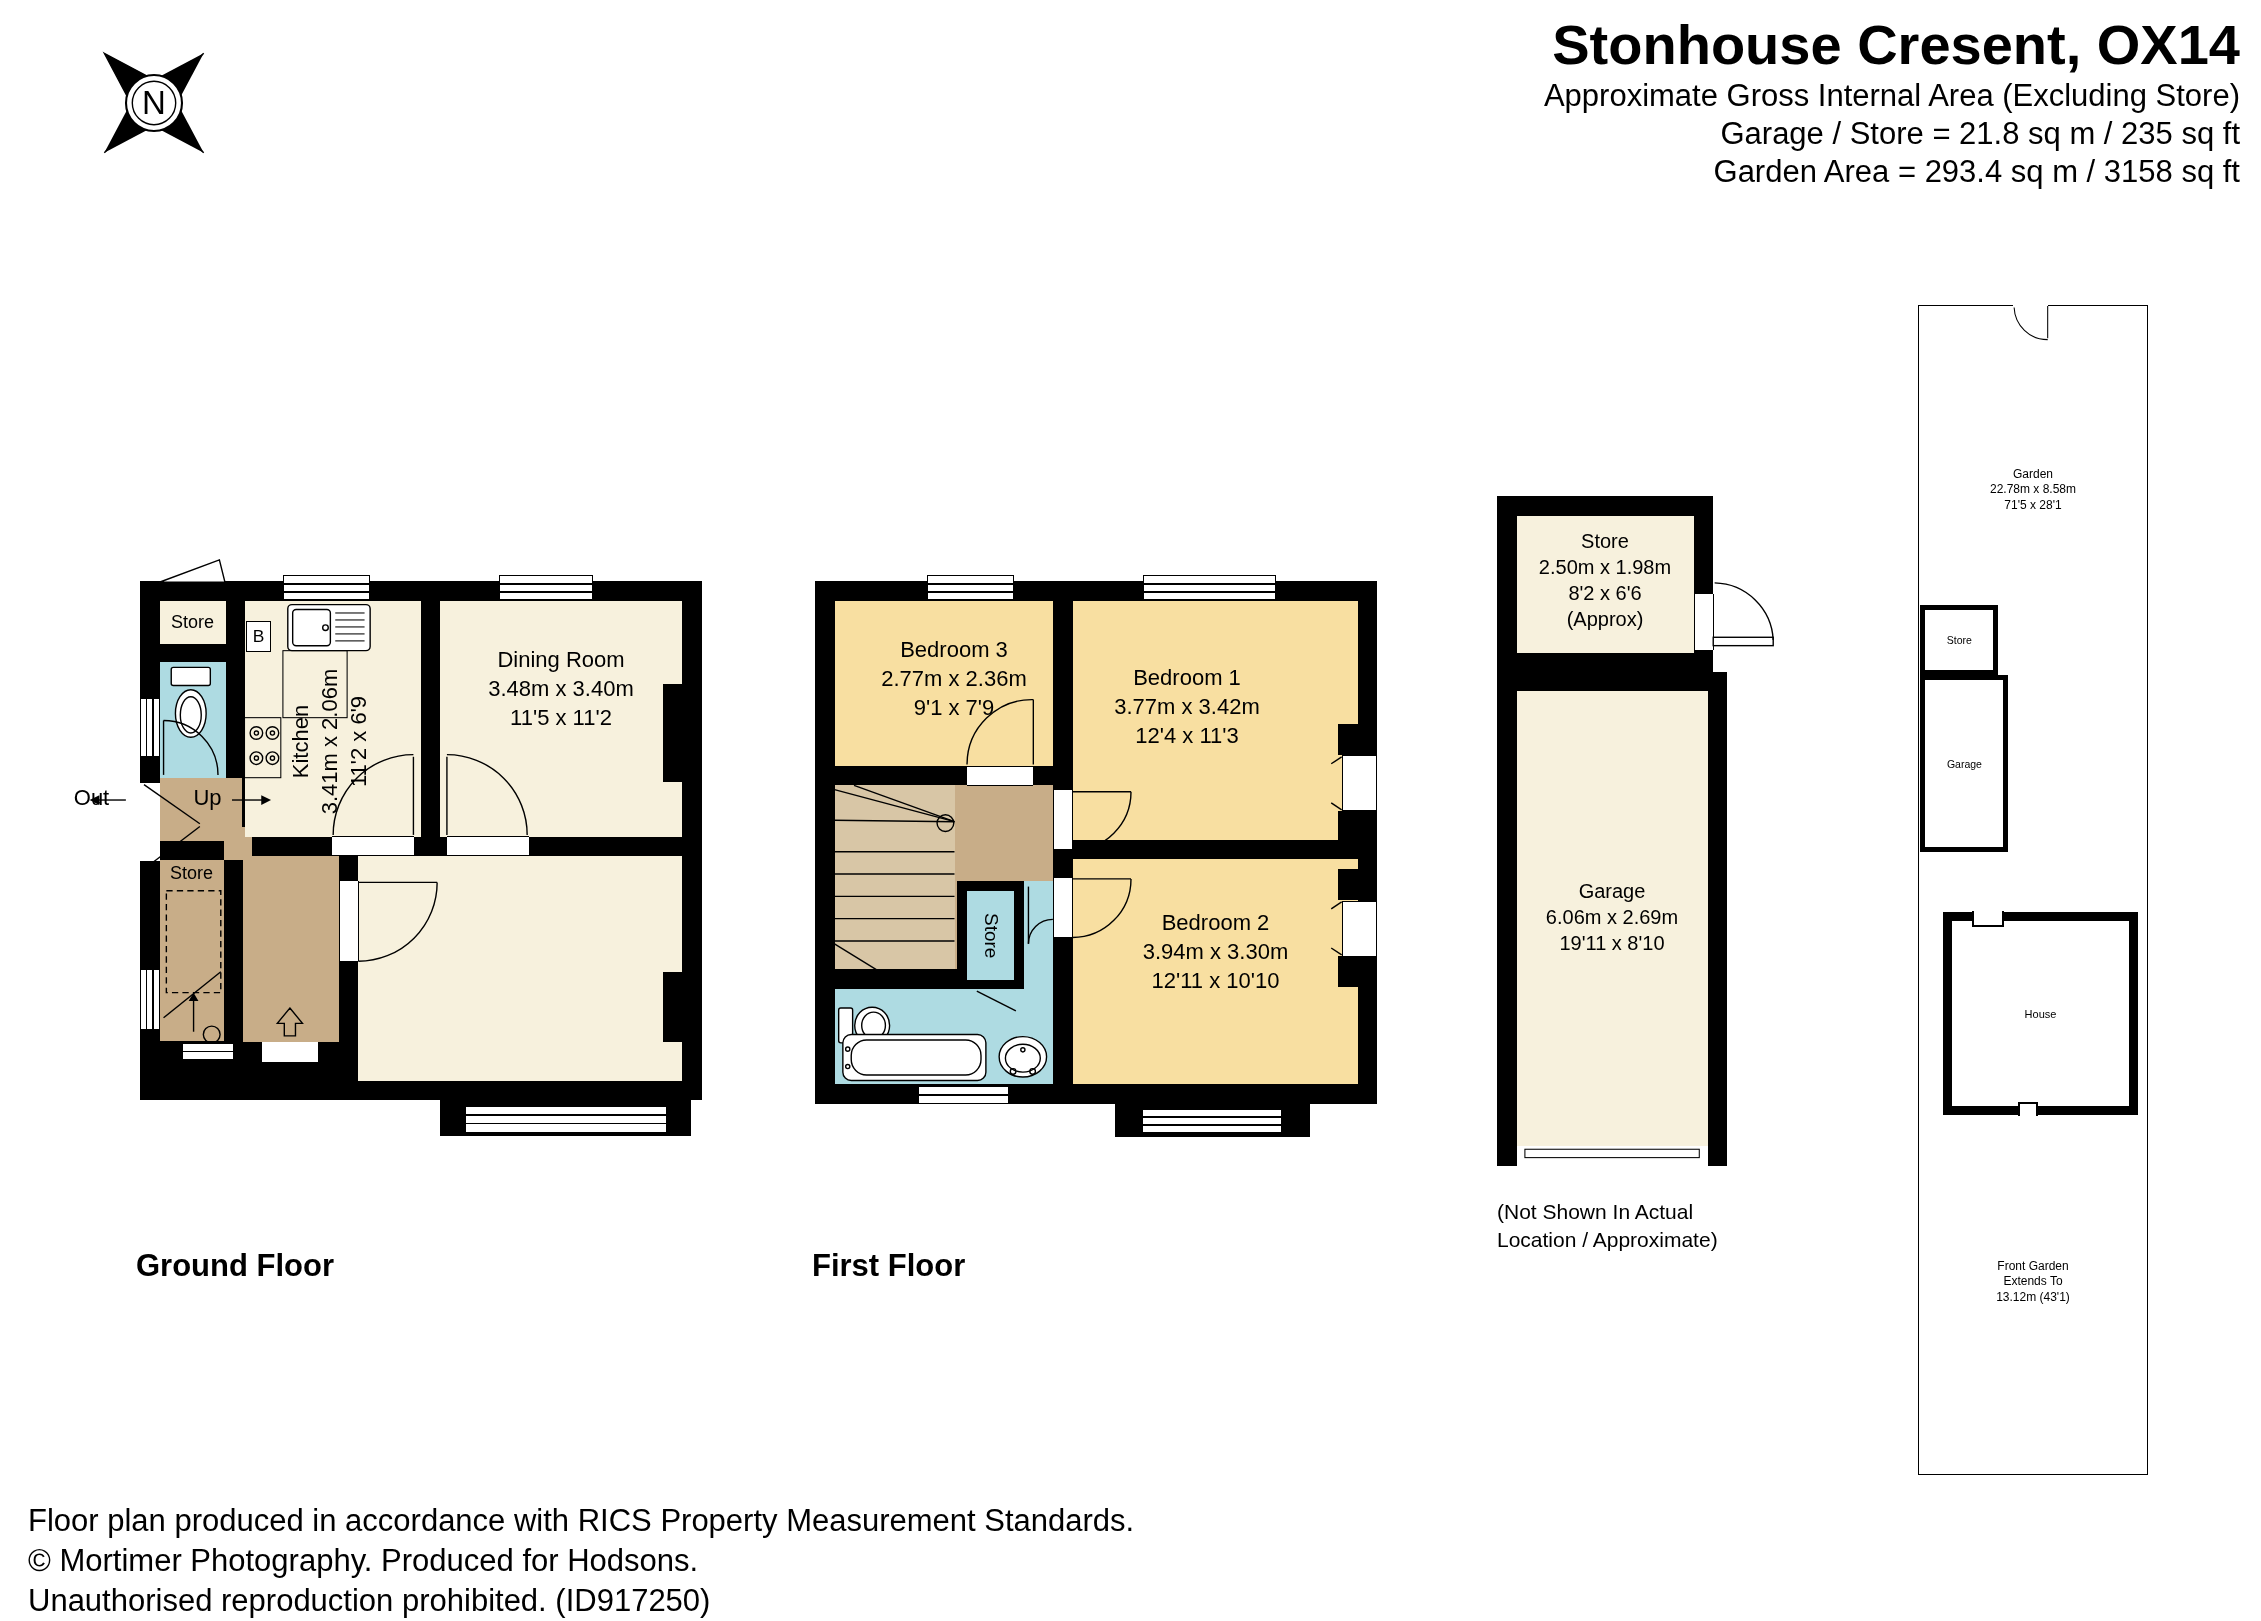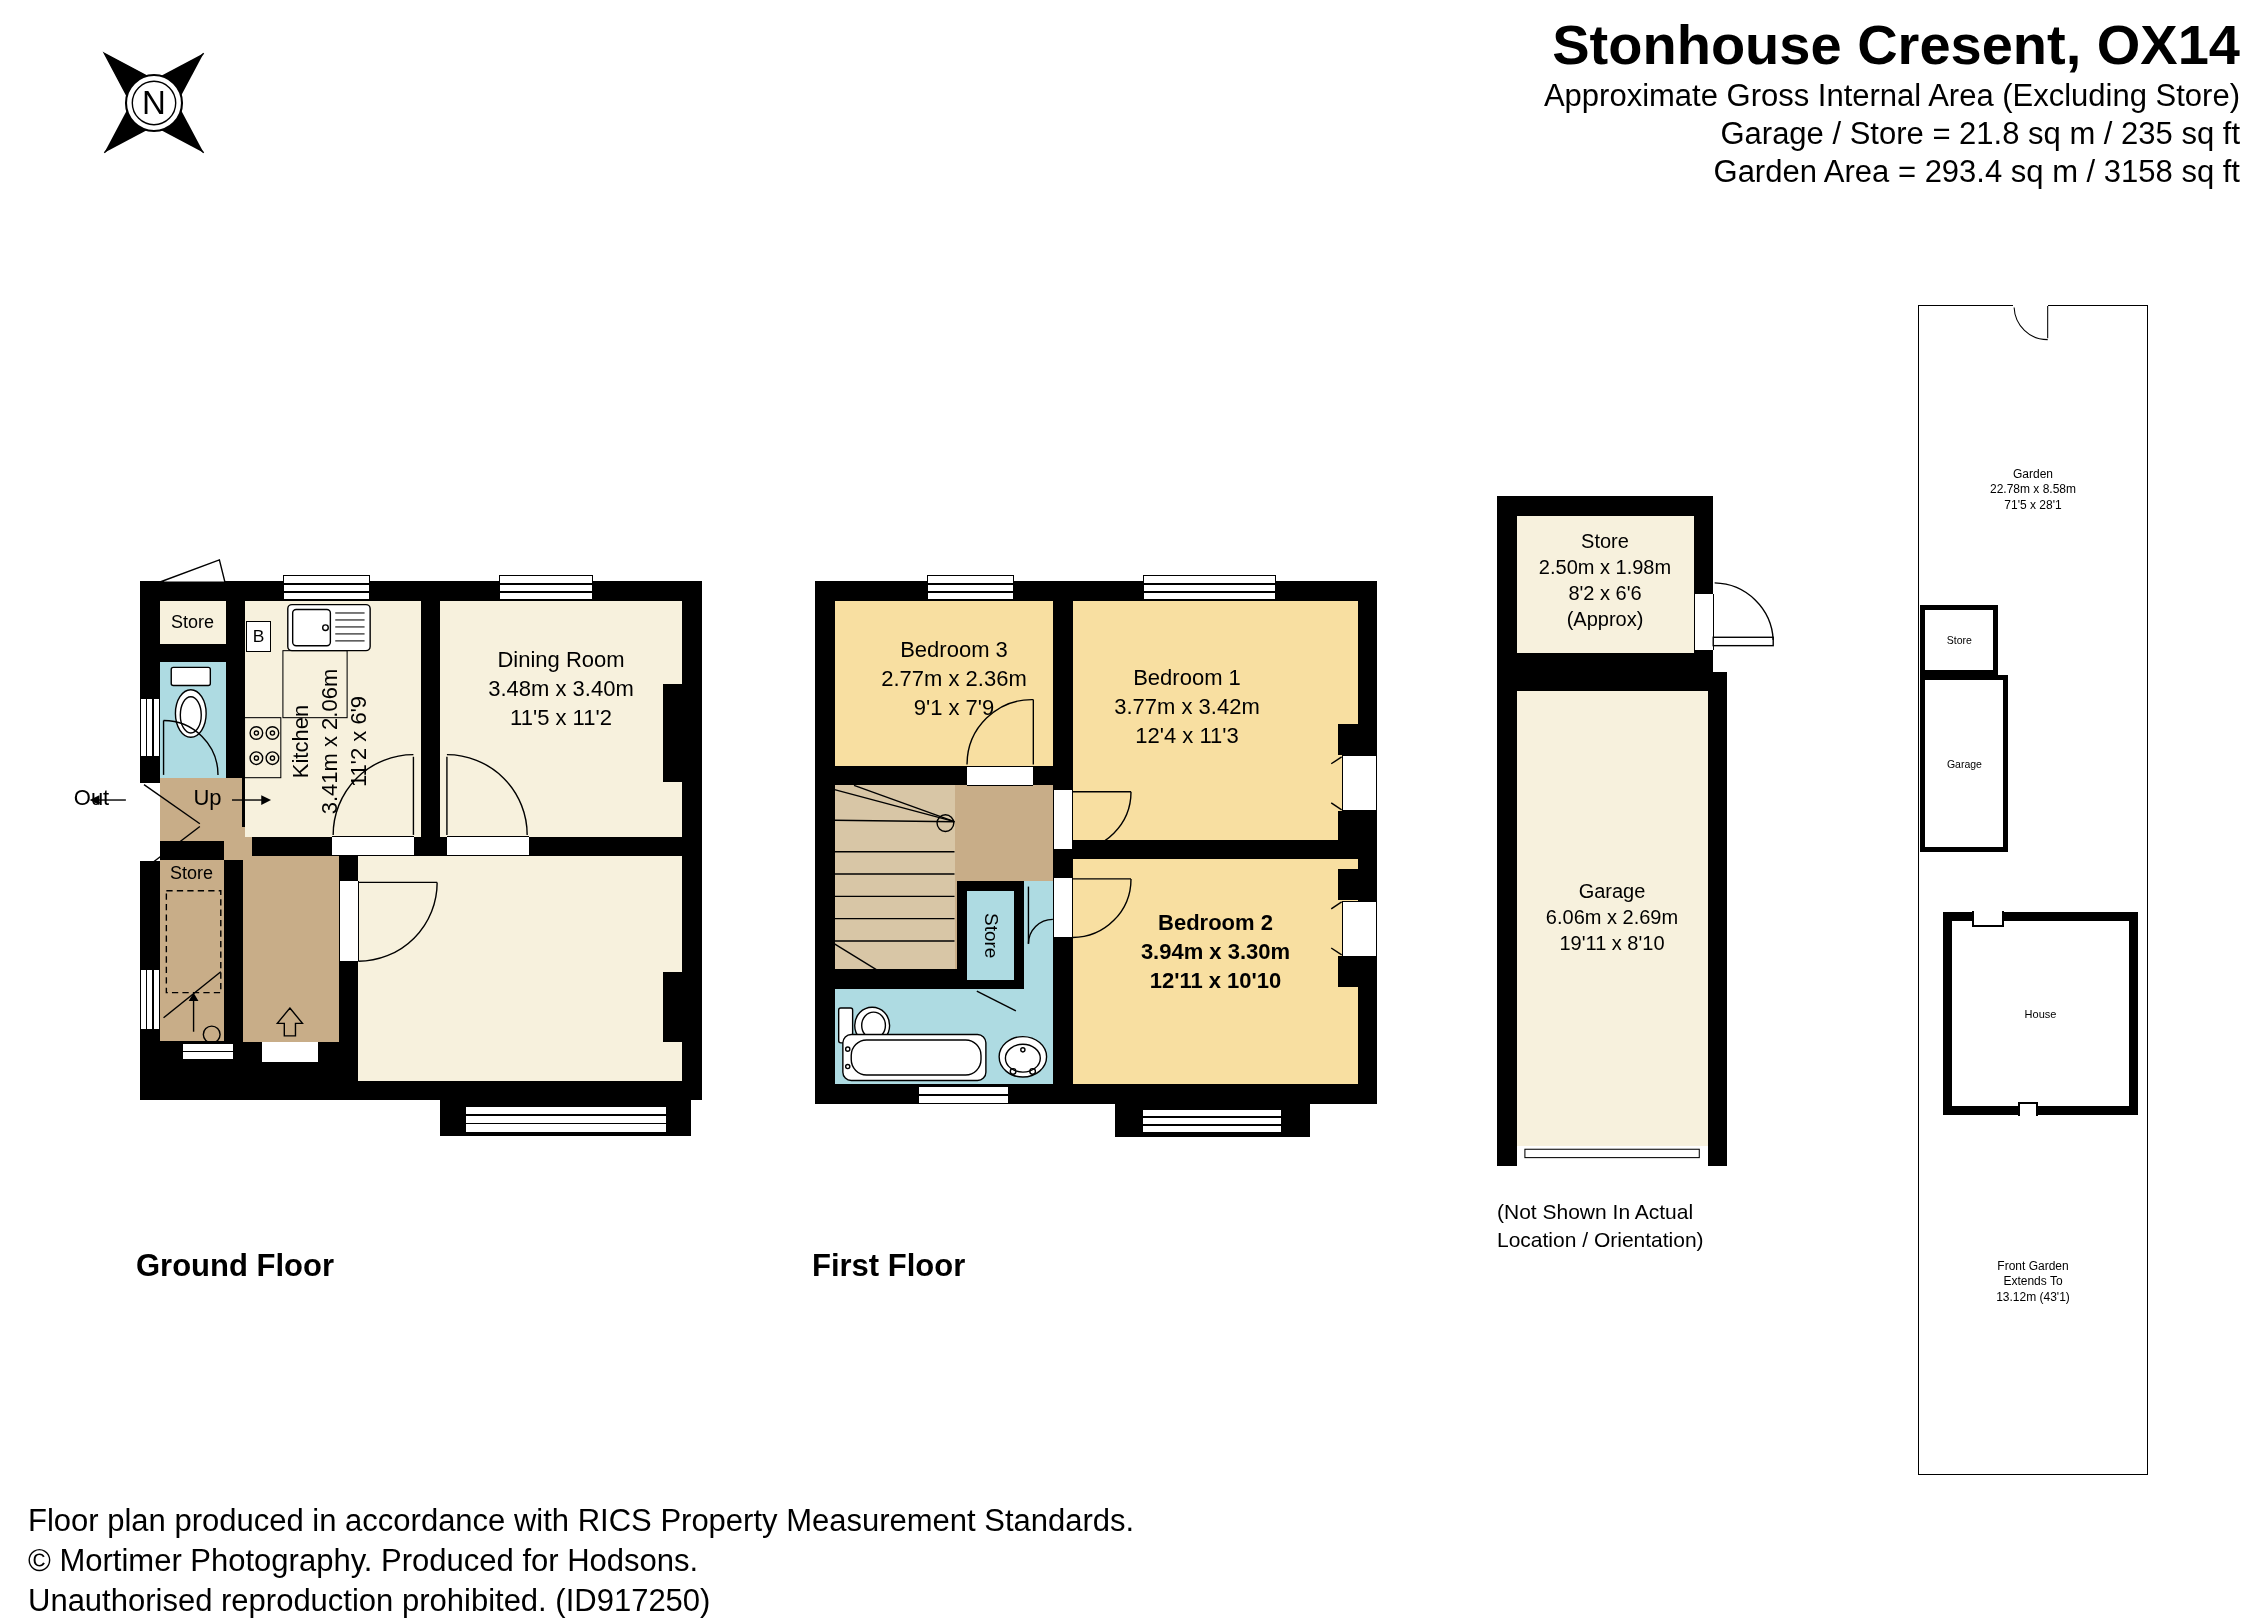--- a/index.html
+++ b/index.html
@@ -263,21 +263,21 @@
   <div class="room-label" style="left:30px;top:54px;width:218px;">
     <span>Bedroom 3</span>
     <span>2.77m x 2.36m</span>
     <span>9'1 x 7'9</span>
   </div>
   <div class="room-label" style="left:258px;top:82px;width:228px;">
     <span>Bedroom 1</span>
     <span>3.77m x 3.42m</span>
     <span>12'4 x 11'3</span>
   </div>
-  <div class="room-label" style="left:258px;top:327px;width:285px;font-weight:bold;">
+  <div class="room-label" style="left:258px;top:327px;width:285px;">
     <span>Bedroom 2</span>
     <span>3.94m x 3.30m</span>
     <span>12'11 x 10'10</span>
   </div>
   <div class="abs vtext" style="left:152px;top:314px;width:47px;height:82px;display:flex;align-items:center;justify-content:center;">
     <span>Store</span>
   </div>
 </div>
 <div class="floor-title" style="left:812px;top:1248px;text-align:center;">First Floor</div>
 
@@ -301,21 +301,21 @@
     <span>8'2 x 6'6</span>
     <span>(Approx)</span>
   </div>
   <div class="room-label" style="left:19.5px;top:382px;width:191px;font-size:20px;line-height:26px;">
     <span>Garage</span>
     <span>6.06m x 2.69m</span>
     <span>19'11 x 8'10</span>
   </div>
   <div class="abs" style="left:0;top:702px;width:279px;font-size:21px;line-height:28px;">
     <div>(Not Shown In Actual</div>
-    <div>Location / Orientation)</div>
+    <div>Location / Approximate)</div>
   </div>
 </div>
 
 <div class="abs" id="site" style="left:1918px;top:305px;width:230px;height:1170px;border:1.4px solid #000;box-sizing:border-box;">
   <div class="white" style="left:94px;top:-1.4px;width:35px;height:4.2px;"></div>
   <svg class="plan-svg" style="left:0;top:0;" width="228" height="140" viewBox="0 0 326 200">
     <line x1="184" y1="0" x2="184" y2="46" style="stroke-width:1.5"></line>
     <path d="M 136,2 A 48 48 0 0 0 184,48" style="stroke-width:1.5"></path>
   </svg>
 

